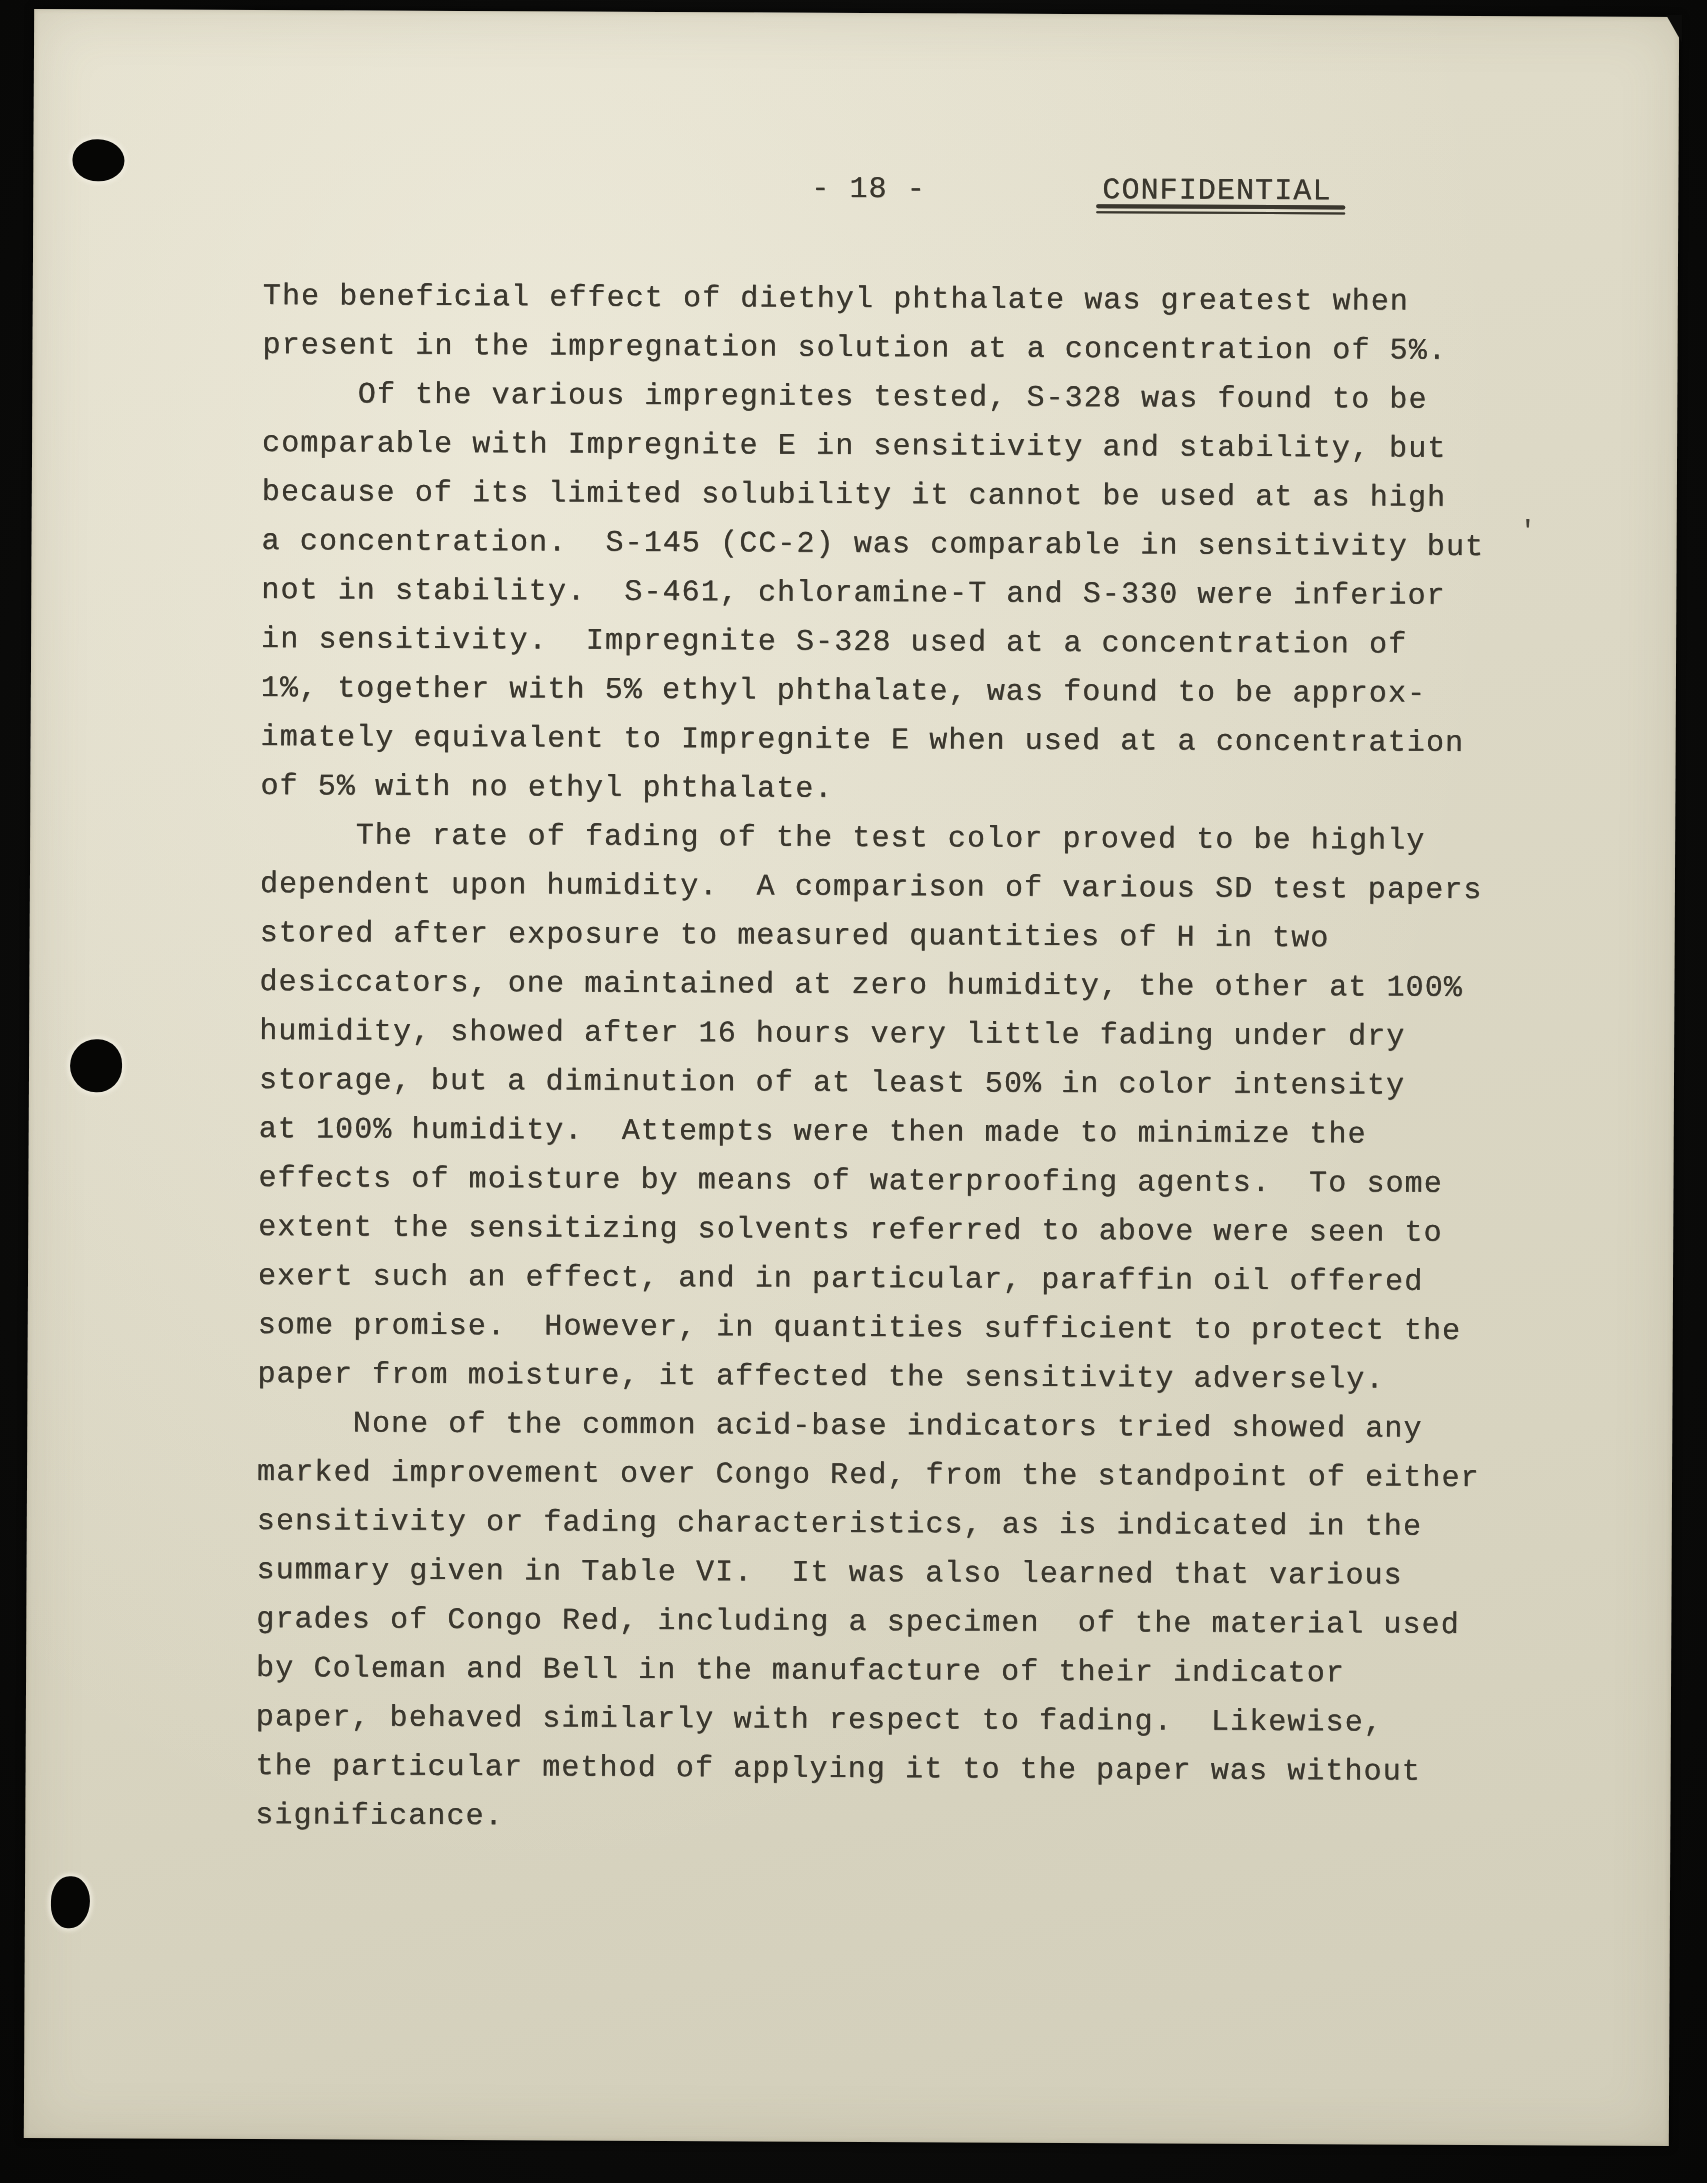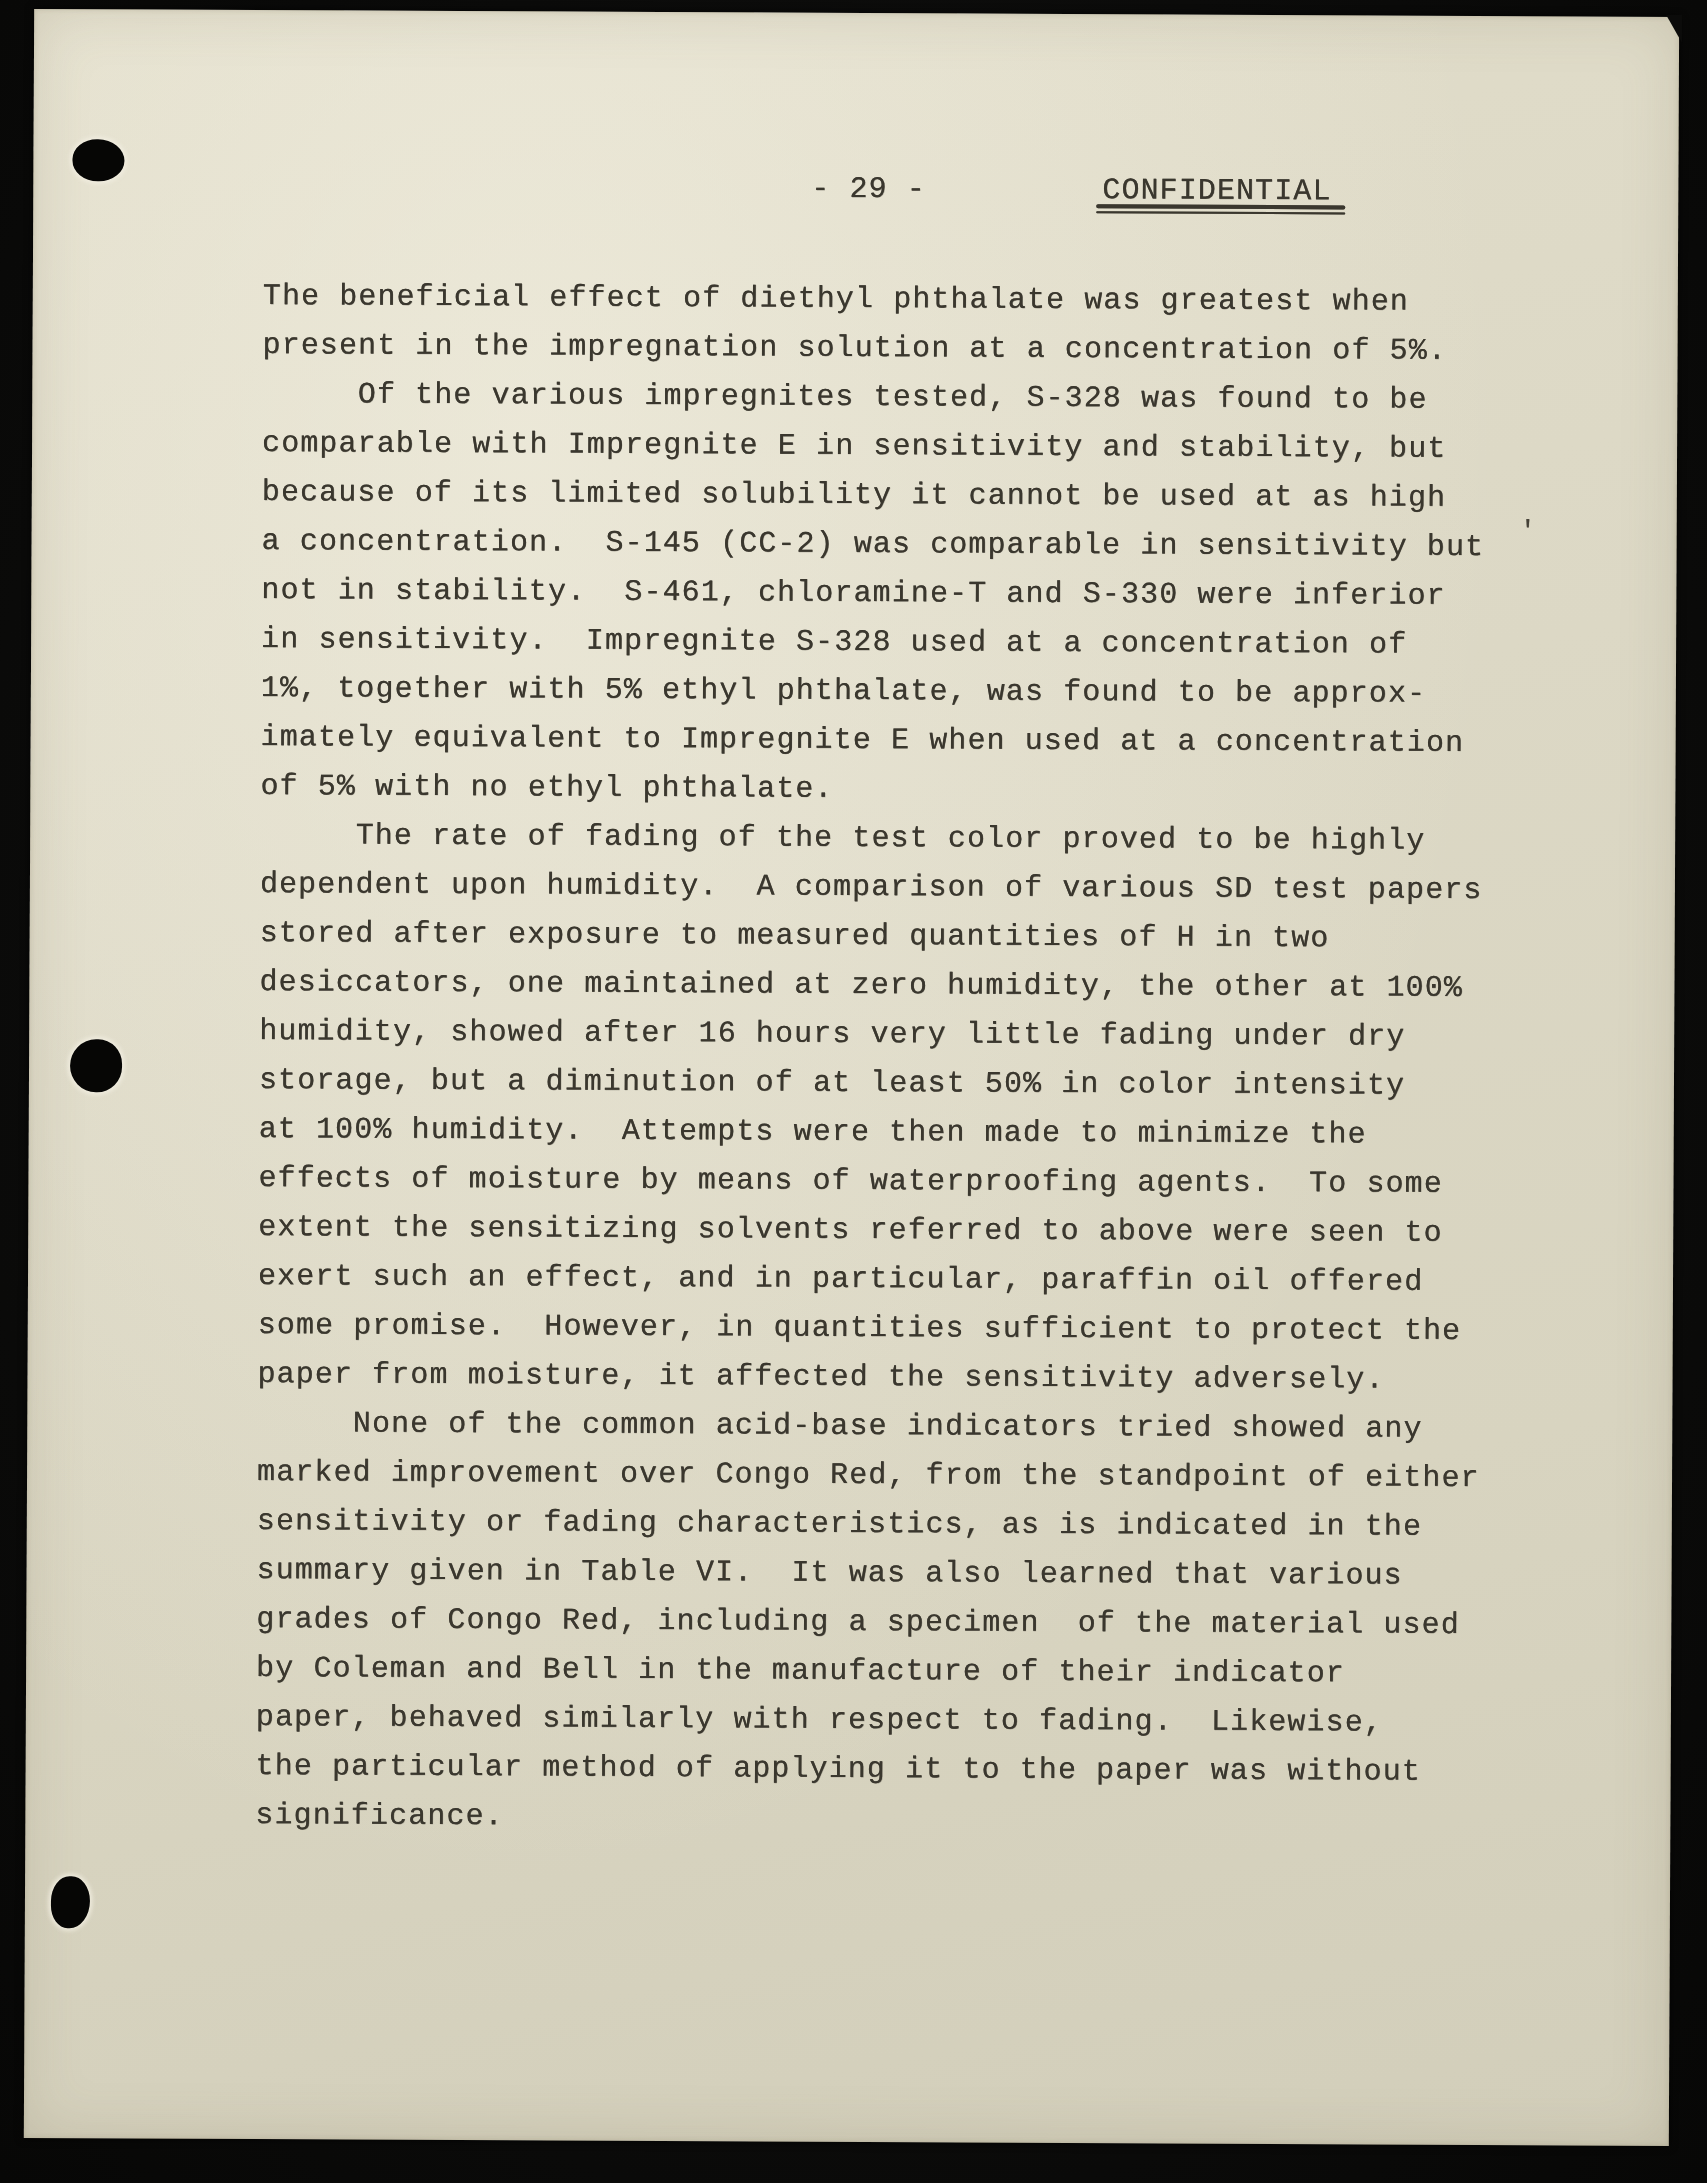--- a/index.html
+++ b/index.html
@@ -107,21 +107,21 @@
 
 <div class="photo">
   <div class="paper">
 
     <div class="corner-nick"></div>
 
     <div class="hole h1"></div>
     <div class="hole h2"></div>
     <div class="hole h3"></div>
 
-    <div class="typewritten page-number">- 29 -</div>
+    <div class="typewritten page-number">- 18 -</div>
 
     <div class="typewritten classification">CONFIDENTIAL</div>
     <div class="underline-bar u1"></div>
     <div class="underline-bar u2"></div>
 
     <div class="typewritten text-block"><div class="line">The beneficial effect of diethyl phthalate was greatest when</div><div class="line">present in the impregnation solution at a concentration of 5%.</div><div class="line">     Of the various impregnites tested, S-328 was found to be</div><div class="line">comparable with Impregnite E in sensitivity and stability, but</div><div class="line">because of its limited solubility it cannot be used at as high</div><div class="line">a concentration.  S-145 (CC-2) was comparable in sensitivity but</div><div class="line">not in stability.  S-461, chloramine-T and S-330 were inferior</div><div class="line">in sensitivity.  Impregnite S-328 used at a concentration of</div><div class="line">1%, together with 5% ethyl phthalate, was found to be approx-</div><div class="line">imately equivalent to Impregnite E when used at a concentration</div><div class="line">of 5% with no ethyl phthalate.</div><div class="line">     The rate of fading of the test color proved to be highly</div><div class="line">dependent upon humidity.  A comparison of various SD test papers</div><div class="line">stored after exposure to measured quantities of H in two</div><div class="line">desiccators, one maintained at zero humidity, the other at 100%</div><div class="line">humidity, showed after 16 hours very little fading under dry</div><div class="line">storage, but a diminution of at least 50% in color intensity</div><div class="line">at 100% humidity.  Attempts were then made to minimize the</div><div class="line">effects of moisture by means of waterproofing agents.  To some</div><div class="line">extent the sensitizing solvents referred to above were seen to</div><div class="line">exert such an effect, and in particular, paraffin oil offered</div><div class="line">some promise.  However, in quantities sufficient to protect the</div><div class="line">paper from moisture, it affected the sensitivity adversely.</div><div class="line">     None of the common acid-base indicators tried showed any</div><div class="line">marked improvement over Congo Red, from the standpoint of either</div><div class="line">sensitivity or fading characteristics, as is indicated in the</div><div class="line">summary given in Table VI.  It was also learned that various</div><div class="line">grades of Congo Red, including a specimen  of the material used</div><div class="line">by Coleman and Bell in the manufacture of their indicator</div><div class="line">paper, behaved similarly with respect to fading.  Likewise,</div><div class="line">the particular method of applying it to the paper was without</div><div class="line">significance.</div></div>
 
     <div class="typewritten stray-mark">'</div>
 
   </div>

